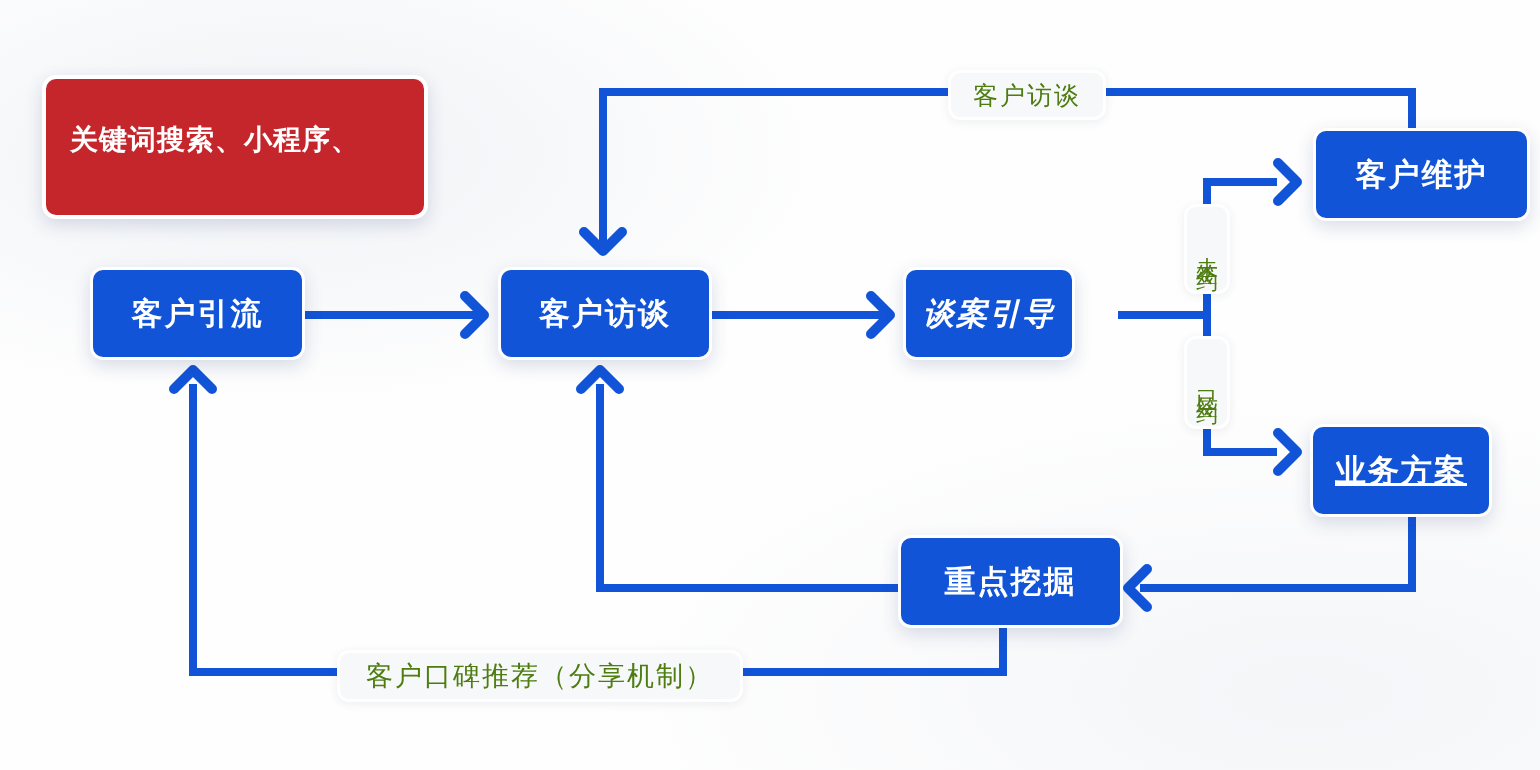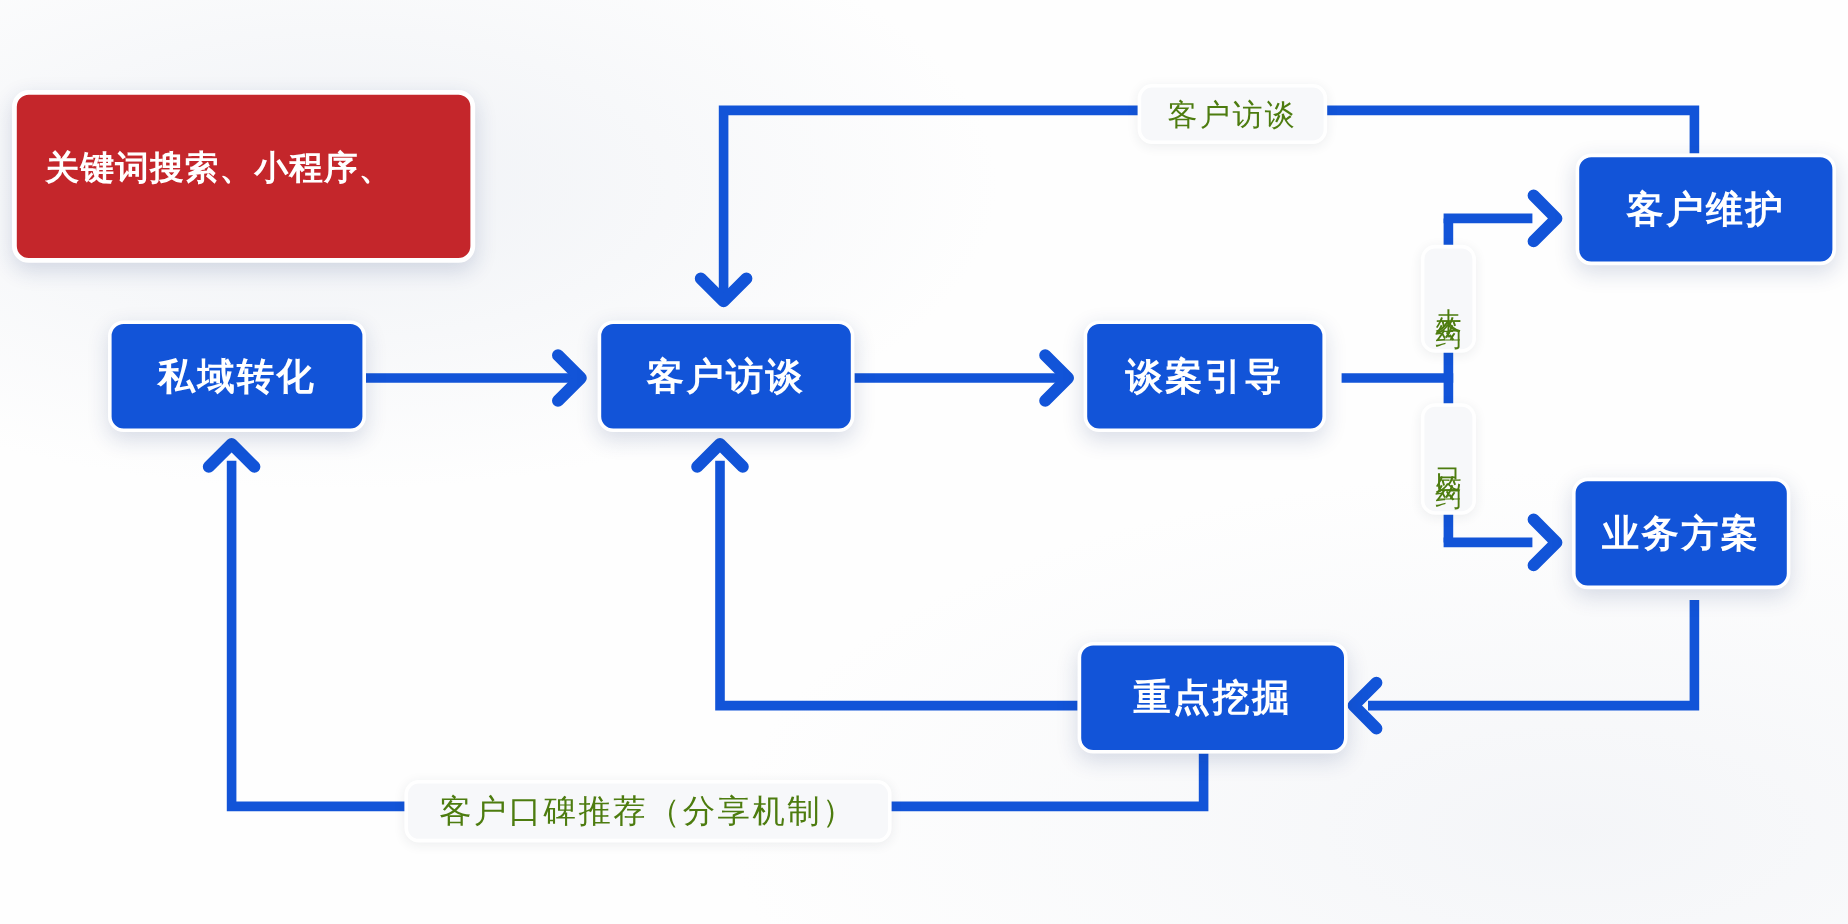--- a/index.html
+++ b/index.html
@@ -31,21 +31,21 @@
     text-align:right;
   }
   .note{
     position:absolute;z-index:3;
     background:#C4262B;
     border:4px solid #ffffff;
     border-radius:14px;
     box-shadow:0 6px 18px rgba(25,50,110,.16);
     display:flex;flex-direction:column;justify-content:center;
     color:#ffffff;font-weight:bold;font-size:28px;line-height:43px;
-    padding:0 0 16px 24px;box-sizing:border-box;letter-spacing:1px;
+    padding:0 0 16px 24px;box-sizing:border-box;letter-spacing:1px;margin-left:32px;
   }
   .pill{
     position:absolute;z-index:2;
     background:#f7f8fa;
     border:3px solid #ffffff;
     border-radius:12px;
     box-shadow:0 2px 10px rgba(40,50,70,.08);
     color:#4d7c0f;
     display:flex;align-items:center;justify-content:center;
     box-sizing:border-box;
@@ -90,32 +90,32 @@
 
     <path class="wire" d="M1003 628 V672 H193 V384"></path>
     <path class="head" d="M174 389 L193 370 L212 389"></path>
   </svg>
 
   <div class="note" style="left:10px;top:75px;width:386px;height:144px;">
     <div>关键词搜索、小程序、</div>
   </div>
 
   <div class="node" style="left:90px;top:267px;width:215px;height:93px;">
-    <span>私域转化</span>
+    <span>客户引流</span>
   </div>
   <div class="node" style="left:498px;top:267px;width:214px;height:93px;">
     <span>客户访谈</span>
   </div>
-  <div class="node" style="left:903px;top:267px;width:202px;height:93px;">
+  <div class="node" style="left:903px;top:267px;width:172px;height:93px;font-style:italic;">
     <span>谈案引导</span>
   </div>
   <div class="node" style="left:1313px;top:128px;width:217px;height:93px;">
     <span>客户维护</span>
   </div>
-  <div class="node" style="left:1310px;top:398px;width:182px;height:93px;">
+  <div class="node" style="left:1310px;top:424px;width:182px;height:93px;text-decoration:underline;">
     <span>业务方案</span>
   </div>
   <div class="node" style="left:898px;top:535px;width:225px;height:93px;">
     <span>重点挖掘</span>
   </div>
 
   <div class="pill h" style="left:948px;top:70px;height:50px;">
     <span>客户访谈</span>
   </div>
   <div class="pill v" style="left:1184px;top:204px;width:46px;height:90px;">

